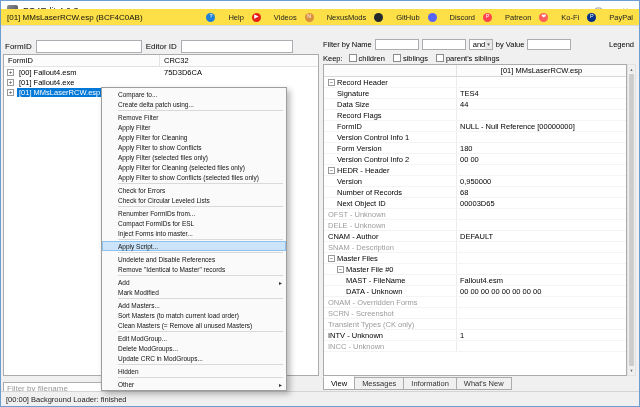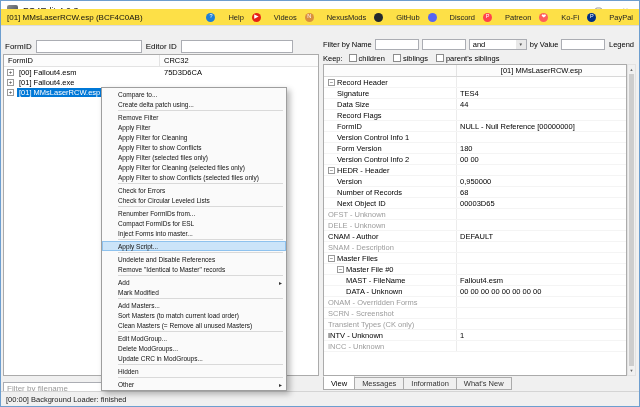--- a/index.html
+++ b/index.html
@@ -29,21 +29,21 @@
   .text-input{height:13px;border:1px solid #abadb3;background:#fff;font-size:8px;font-family:inherit;padding:0 3px;outline:none;color:#222;}
   .text-input::placeholder{color:#9a9a9a;}
   .formid-input{width:106px;}
   .editorid-input{width:112px;}
 
   
   .filter-row{position:absolute;top:37px;left:322px;right:3px;height:13px;display:flex;align-items:center;gap:3px;font-size:7.5px;}
   .f-input{height:11px;}
   .fi-1,.fi-2{width:44px;}
   .fi-3{width:44px;}
-  .and-combo{width:58px;height:11px;border:1px solid #abadb3;background:#fff;display:flex;align-items:center;padding-left:3px;font-size:7.5px;}
+  .and-combo{width:24px;height:11px;border:1px solid #abadb3;background:#fff;display:flex;align-items:center;padding-left:3px;font-size:7.5px;}
   .and-combo .dd{margin-left:auto;width:10px;height:100%;display:flex;align-items:center;justify-content:center;background:#e9e9e9;color:#555;}
   .and-combo .dd::before{content:"▼";font-size:4.5px;}
   .legend{margin-left:auto;padding-right:2px;}
 
   .keep-row{position:absolute;top:51px;left:322px;right:3px;height:12px;display:flex;align-items:center;gap:6px;font-size:7.5px;}
   .keep-opts{display:flex;align-items:center;gap:8px;}
   .keep-opt{display:flex;align-items:center;gap:2px;}
   .cb{width:8px;height:8px;border:1px solid #8b8b8b;background:#fff;flex:none;}
 
   

